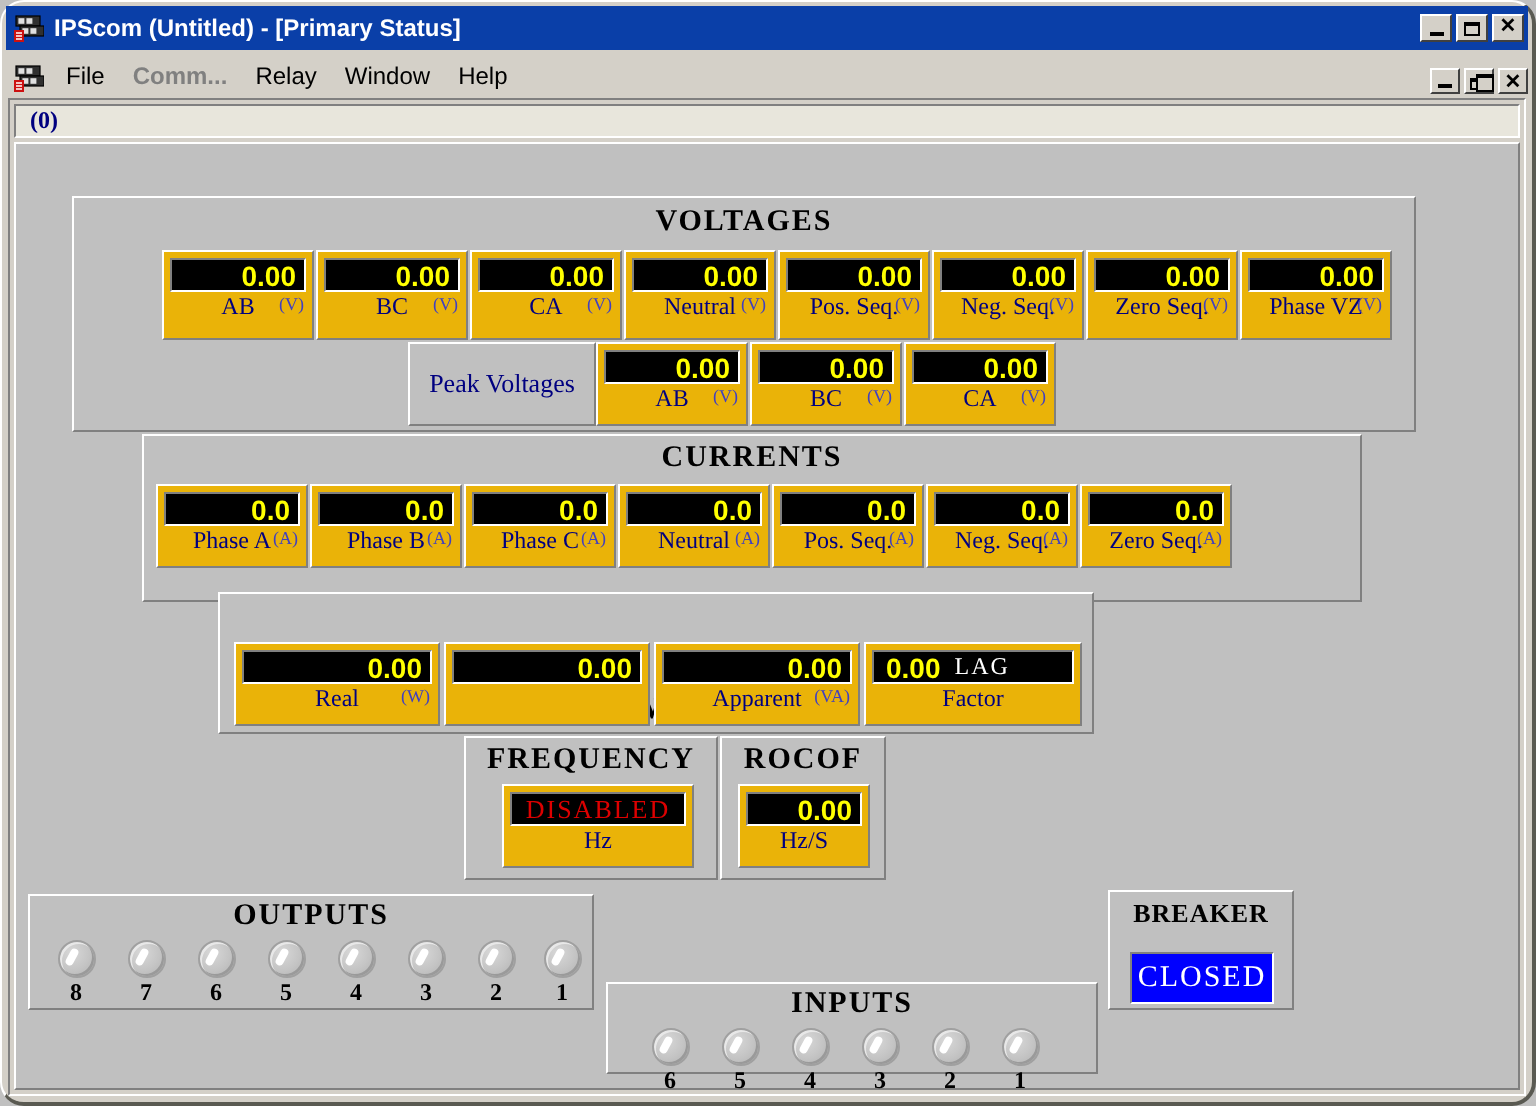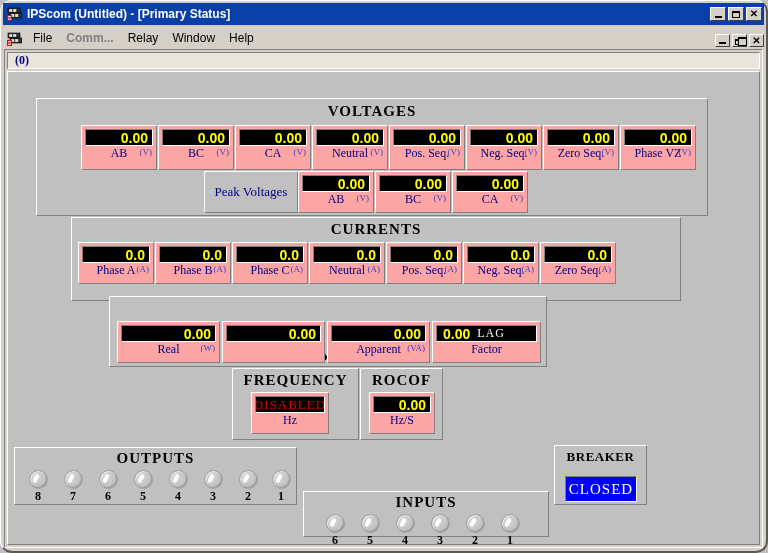--- a/index.html
+++ b/index.html
@@ -172,21 +172,21 @@
     font-family: "Liberation Serif", serif;
     font-weight: bold;
     font-size: 15px;
     color: #000000;
     letter-spacing: 1px;
   }
 
   
   .meter {
     position: absolute;
-    background: #fca5a5;
+    background: #eab308;
     border-top: 1px solid #ffffff;
     border-left: 1px solid #ffffff;
     border-right: 1px solid #808080;
     border-bottom: 1px solid #808080;
     display: flex;
     flex-direction: column;
   }
   .lcd {
     margin: 3px 3px 0 3px;
     height: 17px;
@@ -595,21 +595,21 @@
             <span class="lcd-suffix">LAG</span>
           </div>
           <div class="mlabelrow">
             <span class="mlabel">Factor</span>
           </div>
         </div>
       </div>
 
       <div class="group" style="left:224px; top:296px; width:127px; height:72px;">
         <div class="group-title" style="top:3px;">FREQUENCY</div>
-        <div class="meter" style="left:18px; top:23px; width:78px; height:42px;">
+        <div class="meter" style="left:18px; top:23px; width:96px; height:42px;">
           <div class="lcd disabled">
             <span class="lcd-val red">DISABLED</span>
           </div>
           <div class="mlabelrow">
             <span class="mlabel">Hz</span>
           </div>
         </div>
       </div>
 
       <div class="group" style="left:352px; top:296px; width:83px; height:72px;">

